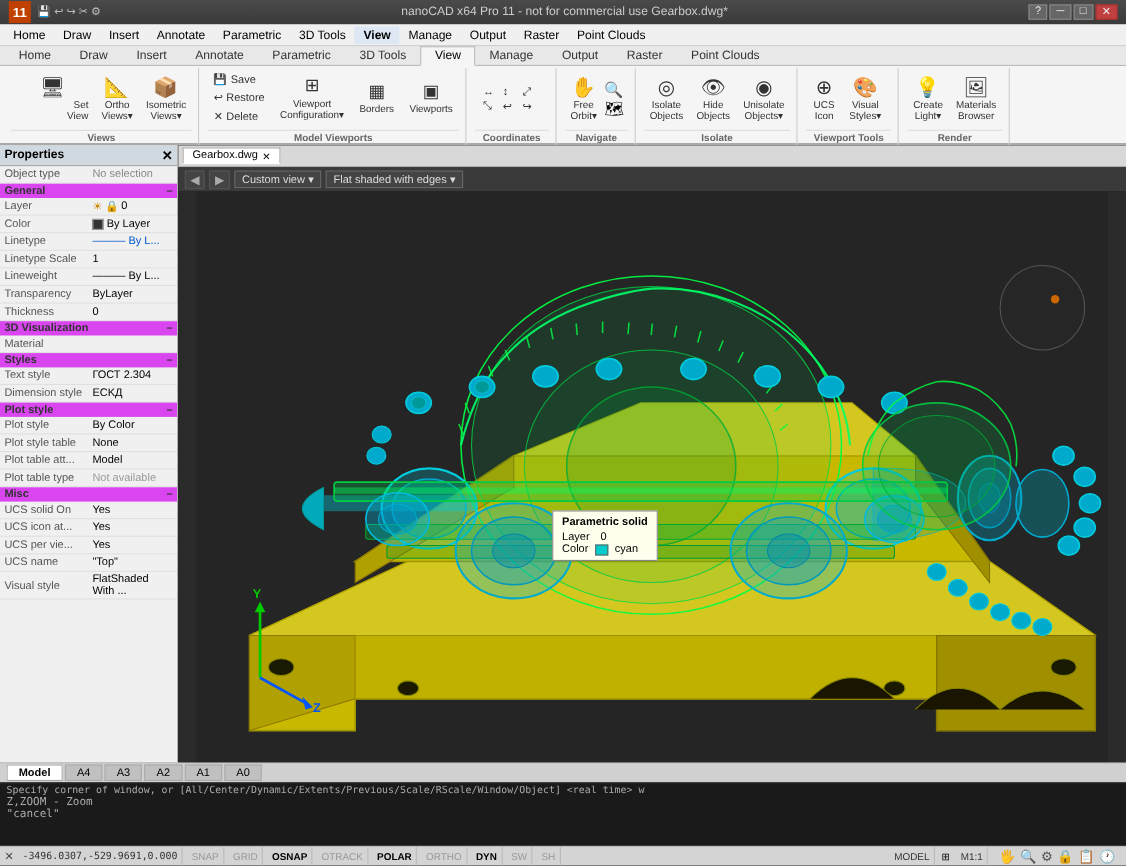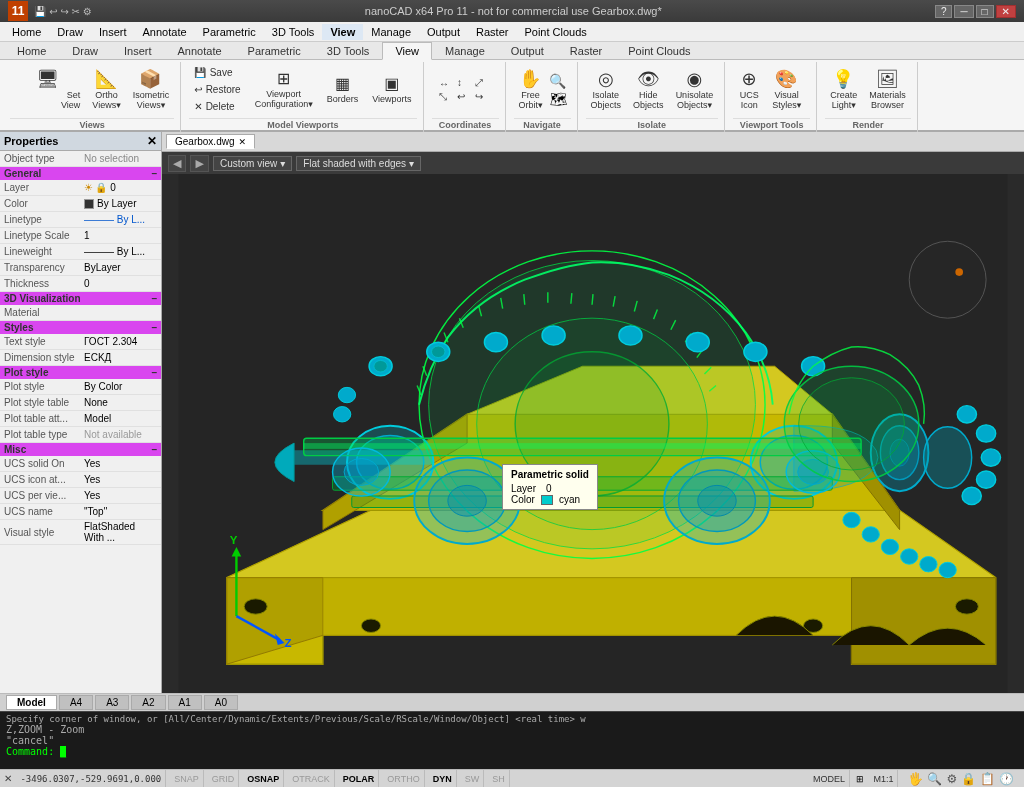--- a/index.html
+++ b/index.html
@@ -785,24 +785,20 @@
   <span class="bottom-tab">A2</span>
   <span class="bottom-tab">A1</span>
   <span class="bottom-tab">A0</span>
 </div>
 
 <div id="status-area" style="height:58px;">
   <div id="status-line2" style="color:#aaa;font-size:9px;white-space:nowrap;overflow:hidden;">Specify corner of window, or [All/Center/Dynamic/Extents/Previous/Scale/RScale/Window/Object] &lt;real time&gt; w</div>
   <div id="status-line1">Z,ZOOM - Zoom</div>
   <div id="status-line3">
     <span style="color:#aaa;">"cancel"</span>
-  </div>
-  <div style="color:#0f0;font-size:10px;">
-    <span>Command:</span>
-    <span style="background:#0f0;color:#0f0;">_</span>
   </div>
 </div>
 
 <div id="statusbar">
   <span style="color:#444;font-size:10px;">✕</span>
   <span class="status-item" style="font-family:monospace;font-size:9px;min-width:130px;">-3496.0307,-529.9691,0.000</span>
   <span class="status-item inactive">SNAP</span>
   <span class="status-item inactive">GRID</span>
   <span class="status-item active">OSNAP</span>
   <span class="status-item inactive">OTRACK</span>

